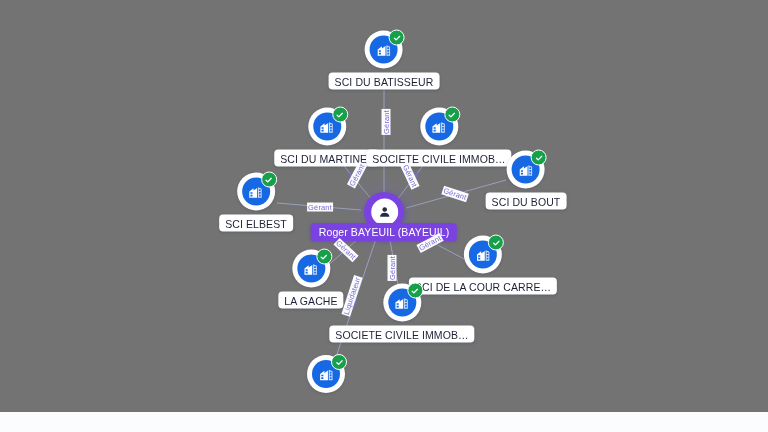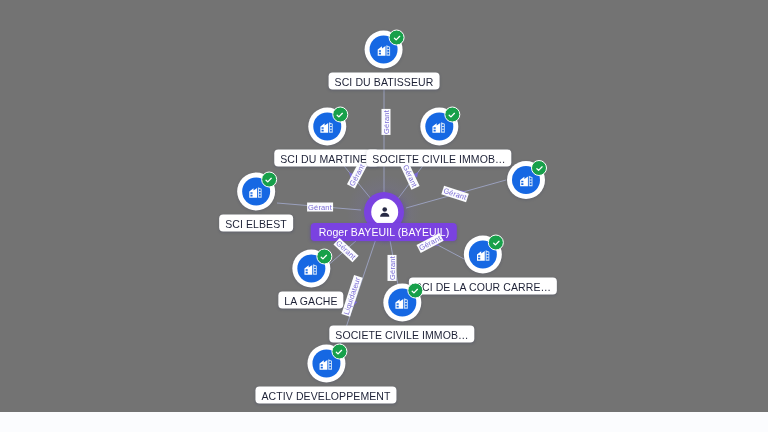--- a/index.html
+++ b/index.html
@@ -232,20 +232,21 @@
               <path fill="#ffffff" d="M3 20V11.2l6-4.4v3.1l5-3.6V20H3zm1.6-1.6h3V16h-3v2.4zm0-3.8h3v-2.4h-3v2.4z"></path>
               <path fill="#c9def8" d="M15.2 20V5.2l5.3 2.1V20h-5.3zm1.5-1.6h2.4V16h-2.4v2.4zm0-3.9h2.4v-2.4h-2.4v2.4zm0-3.9h2.4V8.2h-2.4v2.4z"></path>
             </svg>
           </div>
           <div class="check">
             <svg width="9" height="9" viewBox="0 0 24 24" aria-hidden="true">
               <path fill="none" stroke="#ffffff" stroke-width="3.4" stroke-linecap="round" stroke-linejoin="round" d="M5 12.5l4.6 4.6L19 7.5"></path>
             </svg>
           </div>
         </div>
+        <div class="co-label">SCI DU BOUT</div>
       </div>
       <div class="node" style="left: 256px; top: 202px;">
         <div class="co-badge">
           <div class="co-disc">
             <svg width="17" height="17" viewBox="0 0 24 24" aria-hidden="true">
               <path fill="#ffffff" d="M3 20V11.2l6-4.4v3.1l5-3.6V20H3zm1.6-1.6h3V16h-3v2.4zm0-3.8h3v-2.4h-3v2.4z"></path>
               <path fill="#c9def8" d="M15.2 20V5.2l5.3 2.1V20h-5.3zm1.5-1.6h2.4V16h-2.4v2.4zm0-3.9h2.4v-2.4h-2.4v2.4zm0-3.9h2.4V8.2h-2.4v2.4z"></path>
             </svg>
           </div>
           <div class="check">
@@ -311,21 +312,20 @@
               <path fill="#ffffff" d="M3 20V11.2l6-4.4v3.1l5-3.6V20H3zm1.6-1.6h3V16h-3v2.4zm0-3.8h3v-2.4h-3v2.4z"></path>
               <path fill="#c9def8" d="M15.2 20V5.2l5.3 2.1V20h-5.3zm1.5-1.6h2.4V16h-2.4v2.4zm0-3.9h2.4v-2.4h-2.4v2.4zm0-3.9h2.4V8.2h-2.4v2.4z"></path>
             </svg>
           </div>
           <div class="check">
             <svg width="9" height="9" viewBox="0 0 24 24" aria-hidden="true">
               <path fill="none" stroke="#ffffff" stroke-width="3.4" stroke-linecap="round" stroke-linejoin="round" d="M5 12.5l4.6 4.6L19 7.5"></path>
             </svg>
           </div>
         </div>
-        <div class="co-label">ACTIV DEVELOPPEMENT</div>
       </div>
       <div class="node" style="left: 384px; top: 212px;">
         <div class="person-wrap">
           <div class="person-halo"></div>
           <div class="pin">
             <div class="pin-inner">
               <svg width="15" height="15" viewBox="0 0 24 24" aria-hidden="true">
                 <circle cx="12" cy="8" r="3.7" fill="#272a45"></circle>
                 <path fill="#272a45" d="M4.6 19.4c0-4 3.3-6.2 7.4-6.2s7.4 2.2 7.4 6.2H4.6z"></path>
               </svg>

